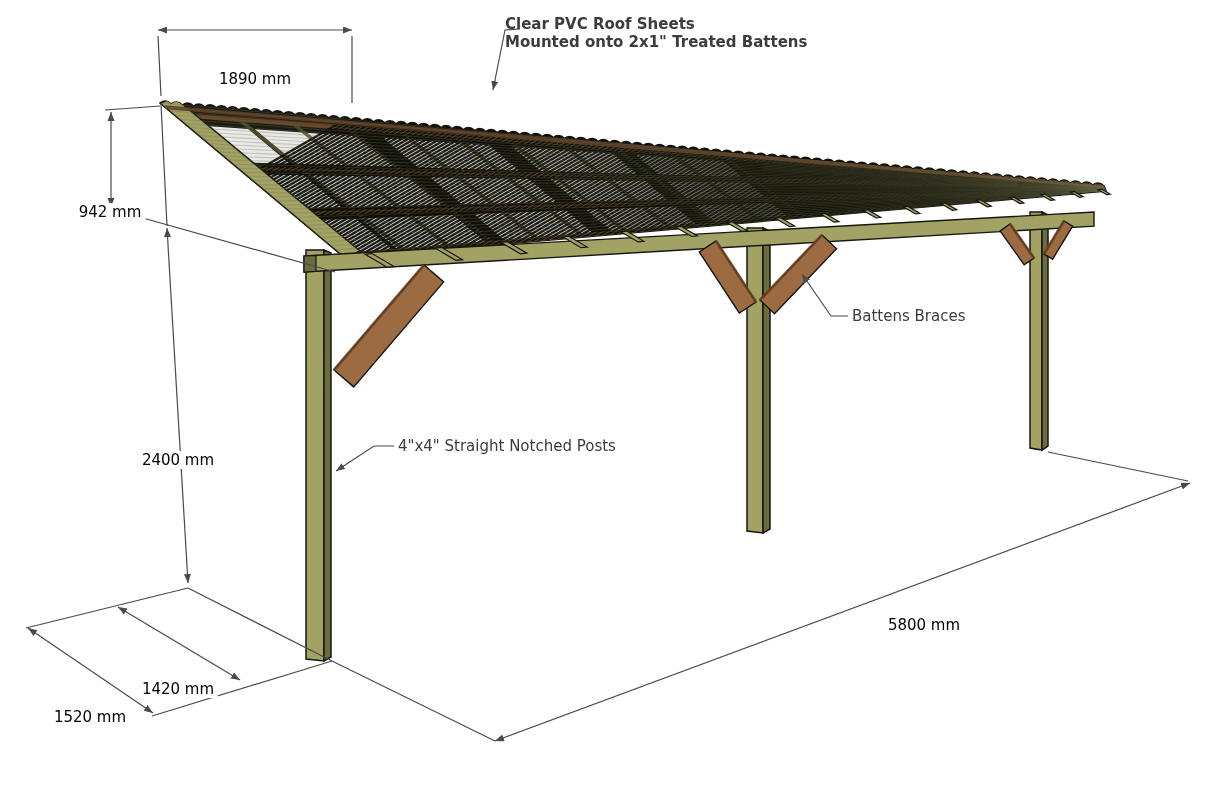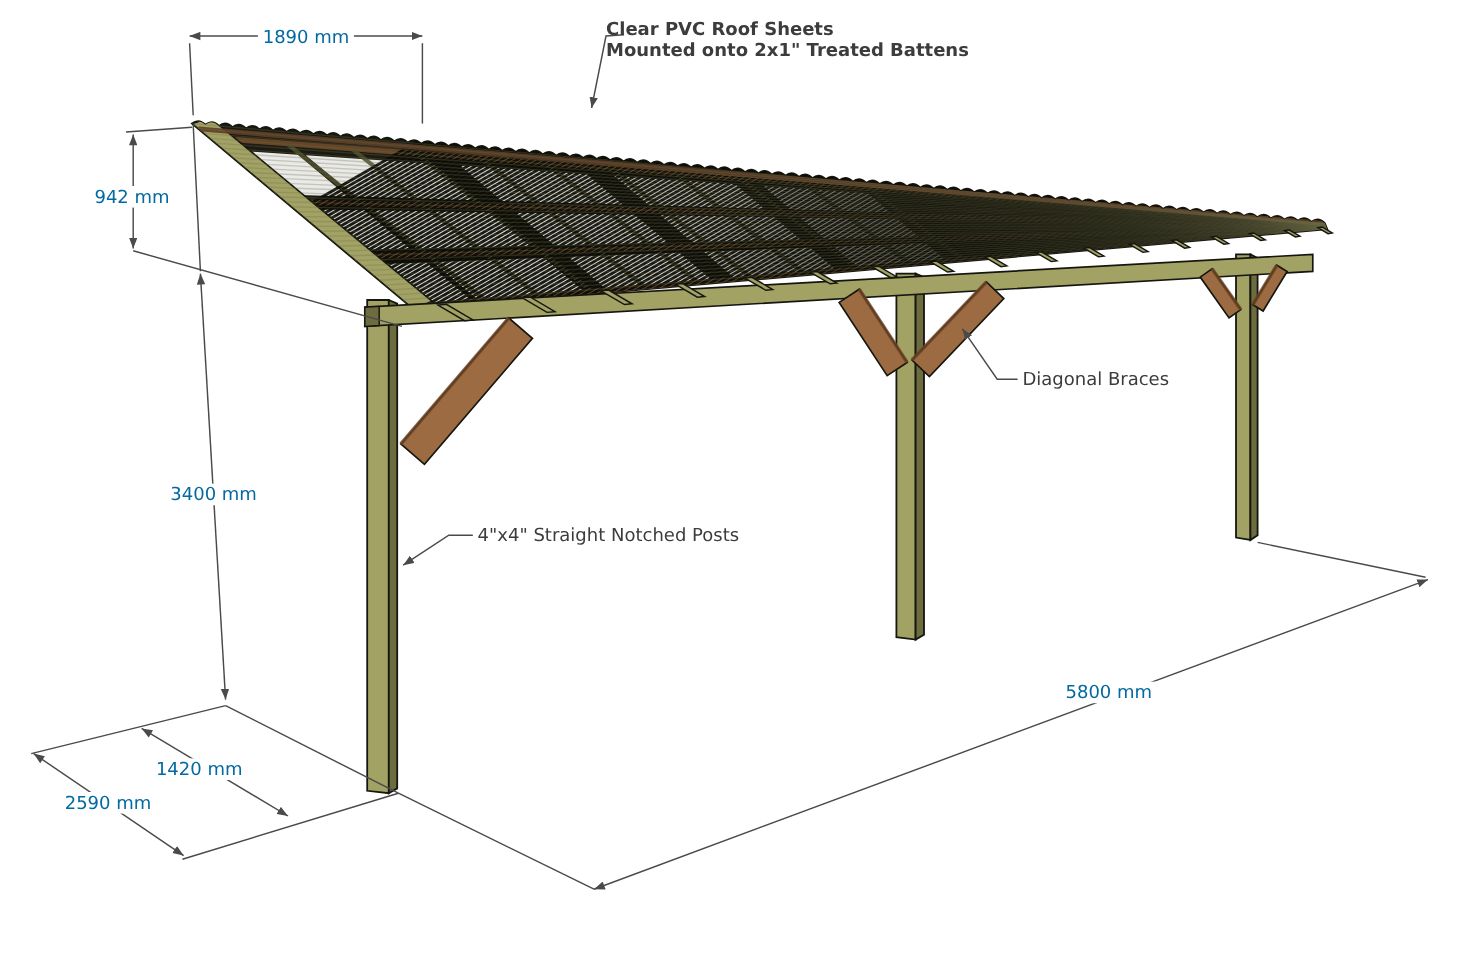--- a/index.html
+++ b/index.html
@@ -1,21 +1,21 @@
 <!DOCTYPE html>
 <html><head>
 <meta charset="utf-8">
 <style>
   html,body{margin:0;padding:0;background:#fff;}
   #stage{position:relative;width:1214px;height:807px;background:#ffffff;overflow:hidden;
          font-family:"DejaVu Sans","Liberation Sans",sans-serif;}
   #drawing{position:absolute;left:0;top:0;}
   .note{position:absolute;font-size:15px;color:#3c3c3c;line-height:18px;white-space:nowrap;}
-  .dim{position:absolute;font-size:15px;color:#0369a1;background:#ffffff;padding:0 4px;
-       transform:translate(-50%,-50%);white-space:nowrap;}
+  .dim{position:absolute;font-size:15px;color:#000000;background:#ffffff;padding:0 4px;
+       transform:translate(-50%,-50%);white-space:nowrap;margin-top:48px;}
 </style>
 </head>
 <body>
 
 <div id="stage">
   <svg id="drawing" width="1214" height="807" viewBox="0 0 1214 807">
       <defs>
         <marker id="aE" markerWidth="10" markerHeight="8" refX="9" refY="3.5" orient="auto" markerUnits="userSpaceOnUse">
           <path d="M0,0 L9,3.5 L0,7 z" fill="#4a4a4a"></path>
         </marker>
@@ -435,22 +435,22 @@
         <polyline points="520,29 505,30 493,90" fill="none" stroke="#4a4a4a" stroke-width="1.2" marker-end="url(#aE)"></polyline>
         <polyline points="848,316 831,316 802,274" fill="none" stroke="#4a4a4a" stroke-width="1.2" marker-end="url(#aE)"></polyline>
         <polyline points="394,446 374,446 336,471" fill="none" stroke="#4a4a4a" stroke-width="1.2" marker-end="url(#aE)"></polyline>
       </g>
     </svg>
 
   <div class="note" style="left:505px;top:15px;font-weight:bold;">
     <div>Clear PVC Roof Sheets</div>
     <div>Mounted onto 2x1" Treated Battens</div>
   </div>
-  <div class="note" style="left:852px;top:307px;">Diagonal Braces</div>
+  <div class="note" style="left:852px;top:307px;">Battens Braces</div>
   <div class="note" style="left:398px;top:437px;">4"x4" Straight Notched Posts</div>
 
   <div class="dim" style="left:255px;top:31px;">1890 mm</div>
   <div class="dim" style="left:110px;top:164px;">942 mm</div>
-  <div class="dim" style="left:178px;top:412px;">3400 mm</div>
-  <div class="dim" style="left:166px;top:641px;text-align:center;">1420 mm</div>
-  <div class="dim" style="left:90px;top:669px;">2590 mm</div>
+  <div class="dim" style="left:178px;top:412px;">2400 mm</div>
+  <div class="dim" style="left:178px;top:641px;text-align:center;">1420 mm</div>
+  <div class="dim" style="left:90px;top:669px;">1520 mm</div>
   <div class="dim" style="left:924px;top:577px;">5800 mm</div>
 </div>
 
 </body></html>

